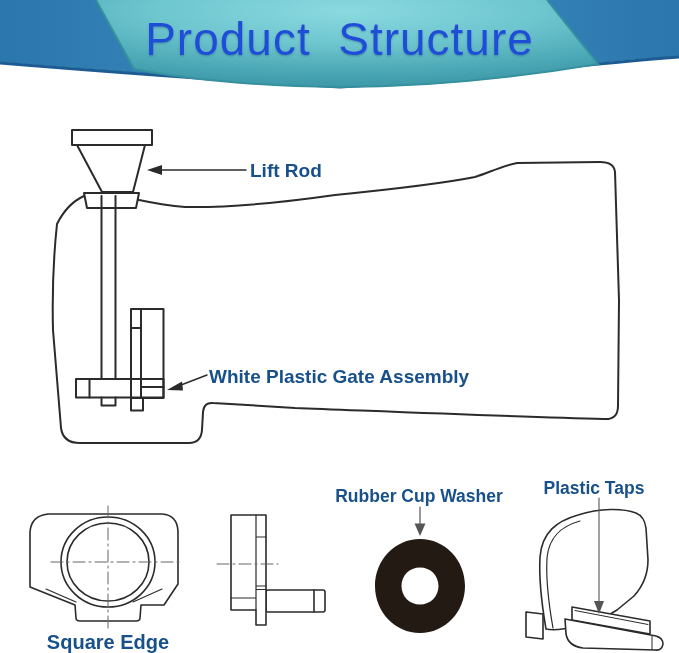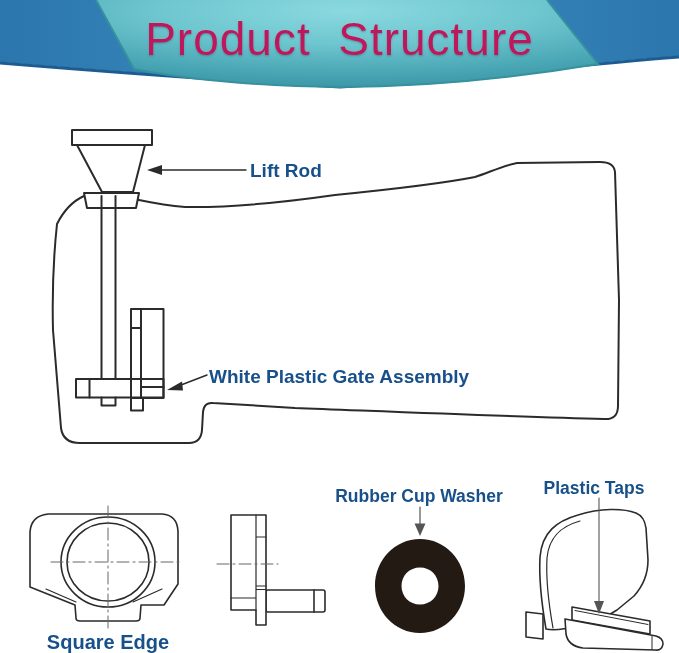--- a/index.html
+++ b/index.html
@@ -11,21 +11,21 @@
     font-family:"Liberation Sans", sans-serif;
   }
   .scene{position:absolute;left:0;top:0;}
   .banner-title{
     position:absolute;left:0;top:12px;width:679px;
     text-align:center;
     font-family:"Liberation Sans", sans-serif;
     font-size:46px;
     font-weight:400;
     letter-spacing:1px;
-    color:#be185d;
+    color:#1d4ed8;
     white-space:pre;
     text-shadow:0 1px 2px rgba(23,100,120,0.55), 0 0 1px rgba(255,255,255,0.7);
     pointer-events:none;
   }
   .diagram-label{
     font-family:"Liberation Sans", sans-serif;
     font-weight:bold;
     fill:#17508a;
   }
 </style>

